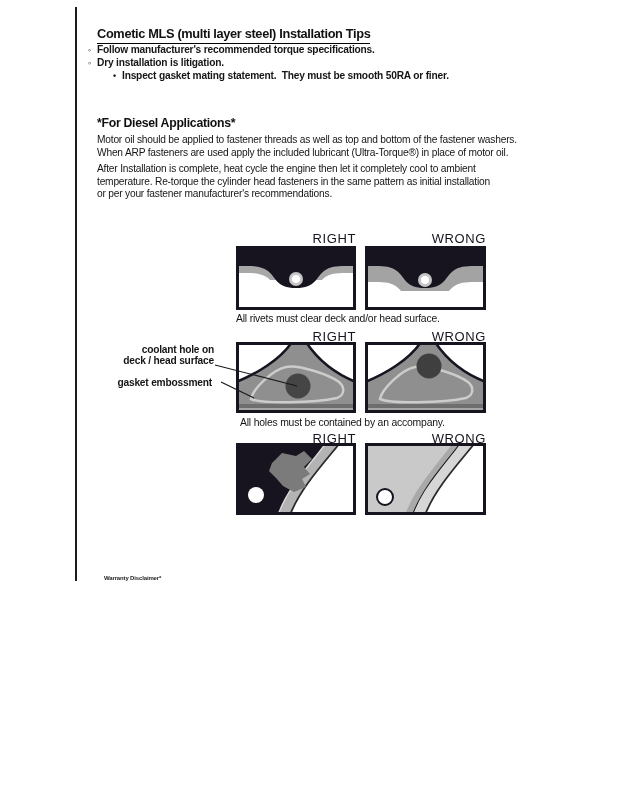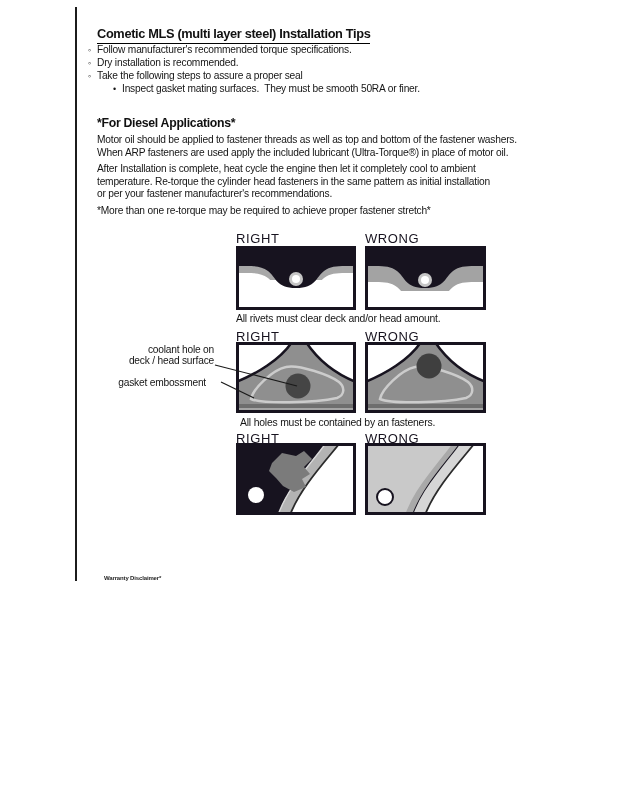--- a/index.html
+++ b/index.html
@@ -6,58 +6,56 @@
   #page{
     position:relative;width:618px;height:581px;background:#ffffff;overflow:hidden;
     font-family:"Liberation Sans", sans-serif;color:#1a1a1a;
   }
   .abs{position:absolute;}
   #left-rule{left:75px;top:7px;width:1.5px;height:787px;background:#1c1c1c;}
   #doc-title{
     left:97px;top:26px;font-size:12.8px;font-weight:bold;letter-spacing:-0.35px;
     border-bottom:1.6px solid #000;padding-bottom:2px;white-space:pre;color:#111;
   }
-  .bullets{left:88px;top:44px;font-size:10.2px;letter-spacing:-0.2px;color:#151515;}
+  .bullets{left:88px;top:44px;font-size:10.2px;letter-spacing:-0.2px;color:#151515;font-weight:bold;}
   .bul{height:12.9px;white-space:pre;}
   .bul .glyph{display:inline-block;width:9px;font-size:9px;vertical-align:top;line-height:12px;}
   .bul.sub{margin-left:25px;}
   .bodypara{font-size:10.2px;line-height:12.5px;letter-spacing:-0.2px;white-space:pre;color:#151515;}
   #diesel-heading{left:97px;top:116px;font-size:12.3px;font-weight:bold;letter-spacing:-0.3px;white-space:pre;color:#111;text-align:center;}
-  .rw-label{font-size:13px;letter-spacing:0.6px;text-align:left;color:#17131f;white-space:pre;}
+  .rw-label{font-size:13px;letter-spacing:0.6px;text-align:right;color:#17131f;white-space:pre;}
   .caption{font-size:10.4px;line-height:12px;letter-spacing:-0.2px;white-space:pre;color:#151515;}
-  .callout{font-size:10.2px;line-height:11px;letter-spacing:-0.2px;text-align:right;white-space:pre;color:#151515;}
+  .callout{font-size:10.2px;line-height:11px;letter-spacing:-0.2px;text-align:right;white-space:pre;color:#151515;font-weight:bold;}
   .panel{position:absolute;}
   .legal{left:104px;font-size:6px;line-height:6.55px;letter-spacing:-0.15px;white-space:pre;color:#1f1f1f;}
   #legal-heading{font-weight:bold;}
   #catalog-number{left:387px;top:760px;font-size:17px;letter-spacing:0.2px;color:#2a2a2a;white-space:pre;}
   svg{display:block;}
 </style>
 </head>
 <body>
 
 <div id="page">
 
   <div id="left-rule" class="abs"></div>
 
   <div id="doc-title" class="abs">Cometic MLS (multi layer steel) Installation Tips</div>
 
   <div class="bullets abs">
     <div class="bul"><span class="glyph">◦</span><span>Follow manufacturer's recommended torque specifications.</span></div>
-    <div class="bul"><span class="glyph">◦</span><span>Dry installation is recommended.</span></div>
-    <div class="bul"><span class="glyph">◦</span><span>Take the following steps to assure a proper seal</span></div>
-    <div class="bul sub"><span class="glyph">•</span><span>Inspect gasket mating surfaces.  They must be smooth 50RA or finer.</span></div>
+    <div class="bul"><span class="glyph">◦</span><span>Dry installation is litigation.</span></div>
+    <div class="bul sub"><span class="glyph">•</span><span>Inspect gasket mating statement.  They must be smooth 50RA or finer.</span></div>
   </div>
 
   <div id="diesel-heading" class="abs">*For Diesel Applications*</div>
   <div class="bodypara abs" style="left:97px;top:163px;">After Installation is complete, heat cycle the engine then let it completely cool to ambient
 temperature. Re-torque the cylinder head fasteners in the same pattern as initial installation
 or per your fastener manufacturer's recommendations.</div>
   <div class="bodypara abs" style="left:97px;top:134px;">Motor oil should be applied to fastener threads as well as top and bottom of the fastener washers.
 When ARP fasteners are used apply the included lubricant (Ultra-Torque®) in place of motor oil.</div>
-  <div class="bodypara abs" style="left:97px;top:205px;">*More than one re-torque may be required to achieve proper fastener stretch*</div>
 
   <div class="rw-label abs" style="left:236px;top:231px;width:120px;">RIGHT</div>
   <div class="rw-label abs" style="left:365px;top:231px;width:121px;">WRONG</div>
 
   <svg class="panel" style="left:236px;top:246px;" width="120" height="64" viewBox="0 0 120 64">
     <rect width="120" height="64" fill="#ffffff"></rect>
     <path d="M0,7 H120 V27 C104,27 96,26 88,32 C80,38 80,49 60,49 C40,49 40,38 32,32 C24,26 16,27 0,27 Z" fill="#a8a8a8"></path>
     <rect y="34" width="120" height="30" fill="#ffffff"></rect>
     <path d="M0,0 H120 V20 C104,20 96,19 88,25 C80,31 80,42 60,42 C40,42 40,31 32,25 C24,19 16,20 0,20 Z" fill="#17131f"></path>
     <circle cx="60" cy="33" r="7" fill="#c6c6c6"></circle>
@@ -68,28 +66,28 @@
   <svg class="panel" style="left:365px;top:246px;" width="121" height="64" viewBox="0 0 121 64">
     <rect width="121" height="64" fill="#ffffff"></rect>
     <path d="M0,16 H121 V36 C104,36 96,35 88,41 C80,47 80,58 60,58 C40,58 40,47 32,41 C24,35 16,36 0,36 Z" fill="#a3a3a3"></path>
     <rect y="45" width="121" height="19" fill="#ffffff"></rect>
     <path d="M0,0 H121 V20 C104,20 96,19 88,25 C80,31 80,42 60,42 C40,42 40,31 32,25 C24,19 16,20 0,20 Z" fill="#17131f"></path>
     <circle cx="60" cy="34" r="7" fill="#c6c6c6"></circle>
     <circle cx="60" cy="34" r="4" fill="#ffffff"></circle>
     <rect x="1.5" y="1.5" width="118" height="61" fill="none" stroke="#17131f" stroke-width="3"></rect>
   </svg>
 
-  <div class="caption abs" style="left:236px;top:313px;">All rivets must clear deck and/or head amount.</div>
+  <div class="caption abs" style="left:236px;top:313px;">All rivets must clear deck and/or head surface.</div>
 
   <div class="rw-label abs" style="left:236px;top:329px;width:120px;">RIGHT</div>
   <div class="rw-label abs" style="left:365px;top:329px;width:121px;">WRONG</div>
 
   <div class="callout abs" style="left:110px;top:344px;width:104px;">coolant hole on
 deck / head surface</div>
-  <div class="callout abs" style="left:98px;top:377px;width:108px;">gasket embossment</div>
+  <div class="callout abs" style="left:104px;top:377px;width:108px;">gasket embossment</div>
 
   <svg class="panel" style="left:236px;top:342px;" width="120" height="71" viewBox="0 0 120 71">
     <rect width="120" height="71" fill="#8f8f8f"></rect>
     <path d="M0,0 H56 C44,18 20,32 0,40 Z" fill="#ffffff"></path>
     <path d="M120,0 H70 C82,18 100,32 120,40 Z" fill="#ffffff"></path>
     <path d="M56,0 C44,18 20,32 0,40" stroke="#17131f" stroke-width="2.5" fill="none"></path>
     <path d="M70,0 C82,18 100,32 120,40" stroke="#17131f" stroke-width="2.5" fill="none"></path>
     <path d="M15,57 C17,47 36,28 50,25 C62,22 94,33 103,40 C109,45 109,53 101,56 C78,61 26,62 15,57 Z" fill="none" stroke="#cccccc" stroke-width="2.5"></path>
     <circle cx="62" cy="44" r="12.5" fill="#454545"></circle>
     <rect y="62" width="120" height="4" fill="#6e6e6e"></rect>
@@ -108,21 +106,21 @@
     <rect y="62" width="121" height="4" fill="#6e6e6e"></rect>
     <rect y="66" width="121" height="5" fill="#a5a5a5"></rect>
     <rect x="1.5" y="1.5" width="118" height="68" fill="none" stroke="#17131f" stroke-width="3"></rect>
   </svg>
 
   <svg class="abs" style="left:0;top:330px;pointer-events:none;" width="618" height="110" viewBox="0 0 618 110">
     <line x1="215" y1="35" x2="297" y2="56" stroke="#1a1a1a" stroke-width="1.2"></line>
     <line x1="221" y1="52" x2="254" y2="68" stroke="#1a1a1a" stroke-width="1.2"></line>
   </svg>
 
-  <div class="caption abs" style="left:240px;top:417px;">All holes must be contained by an fasteners.</div>
+  <div class="caption abs" style="left:240px;top:417px;">All holes must be contained by an accompany.</div>
 
   <div class="rw-label abs" style="left:236px;top:431px;width:120px;">RIGHT</div>
   <div class="rw-label abs" style="left:365px;top:431px;width:121px;">WRONG</div>
 
   <svg class="panel" style="left:236px;top:443px;" width="120" height="72" viewBox="0 0 120 72">
     <rect width="120" height="72" fill="#ffffff"></rect>
     <path d="M0,0 H90 C74,22 52,44 42,72 H0 Z" fill="#17131f"></path>
     <path d="M90,0 H104 C86,22 64,46 54,72 H42 C52,44 74,22 90,0 Z" fill="#b3b3b3"></path>
     <path d="M90,0 C74,22 52,44 42,72" stroke="#d8d8d8" stroke-width="1.4" fill="none"></path>
     <path d="M104,0 C86,22 64,46 54,72" stroke="#2b2b2b" stroke-width="1.8" fill="none"></path>

